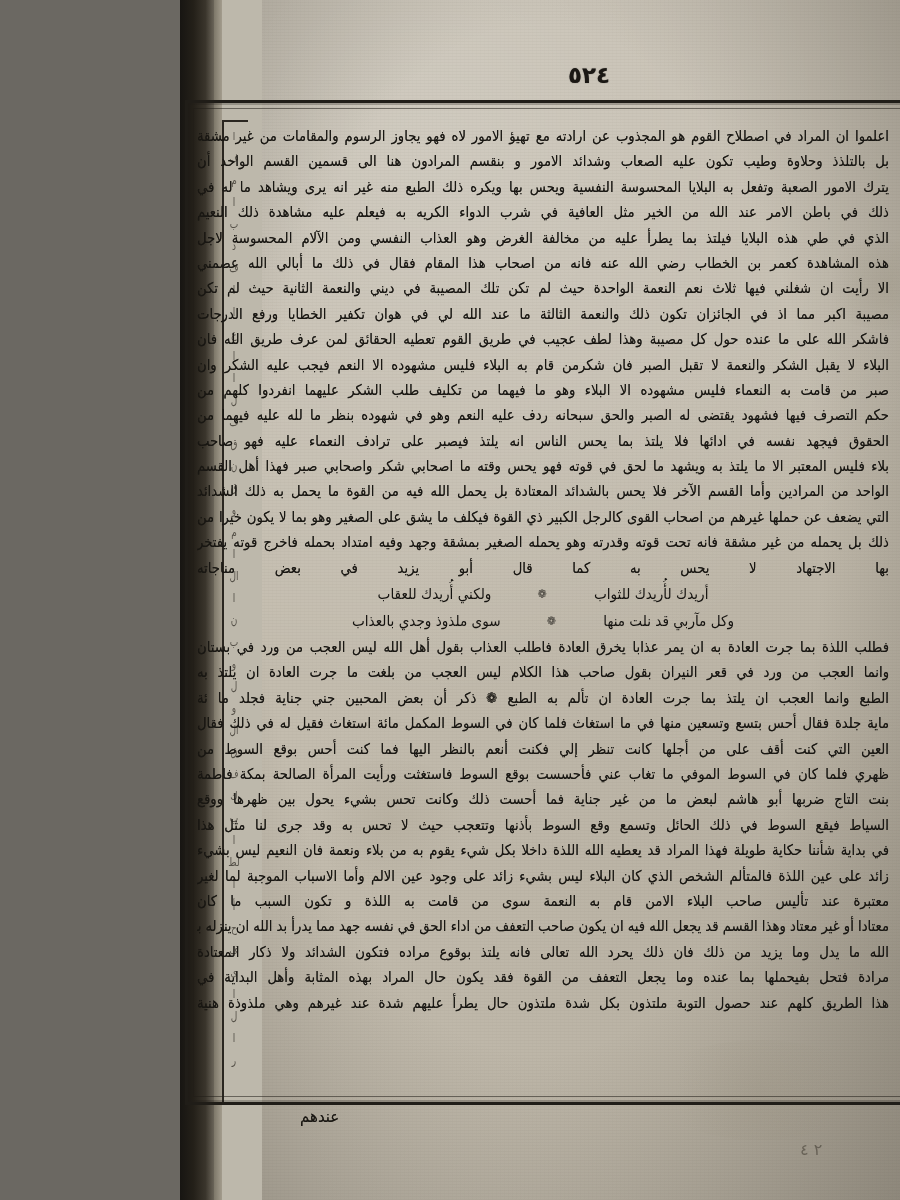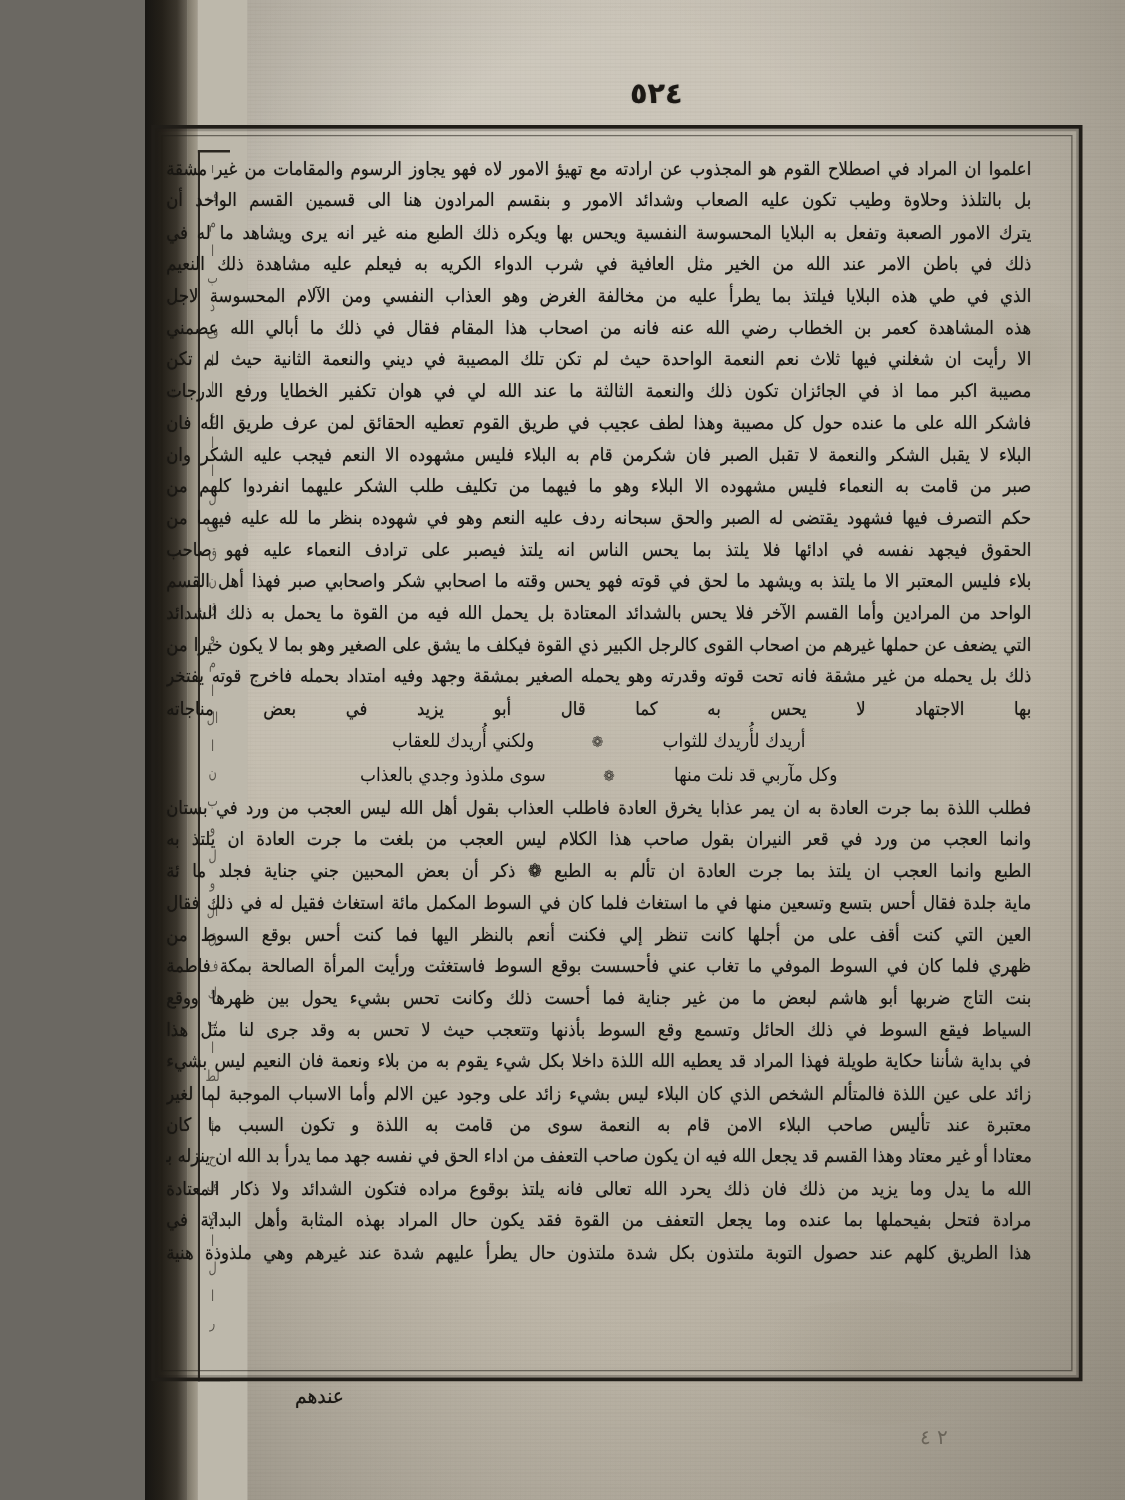--- a/index.html
+++ b/index.html
@@ -10,21 +10,21 @@
   body {
     width: 900px;
     height: 1200px;
     overflow: hidden;
     font-family: "DejaVu Sans", sans-serif;
   }
 
   
   #scan {
     position: relative;
-    width: 784px;
+    width: 720px;
     height: 1200px;
     background: #b9b4a8;
     overflow: hidden;
   }
 
   
   .spine {
     position: absolute;
     top: 0;
     left: 0;

